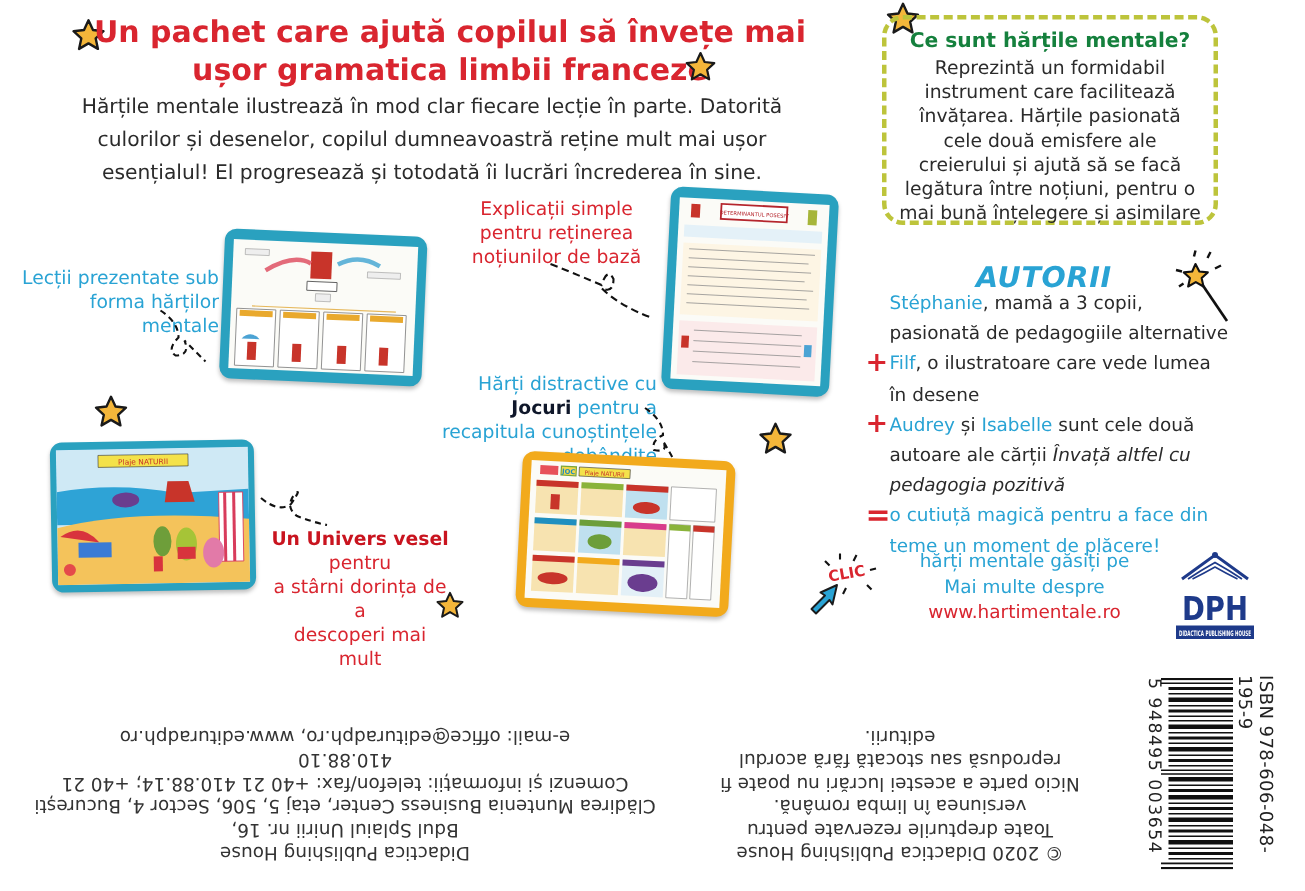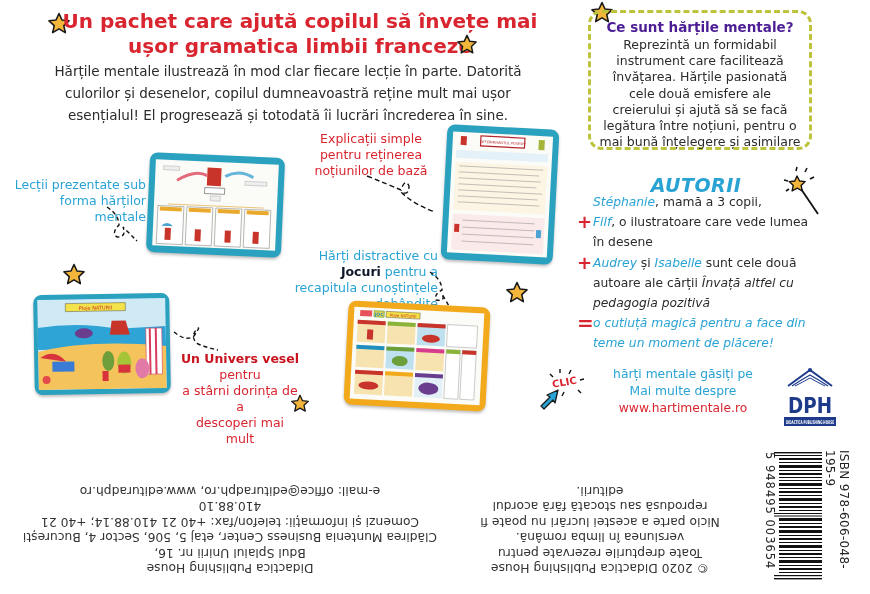--- a/index.html
+++ b/index.html
@@ -20,30 +20,30 @@
   }
   .star { width:24px; height:24px; }
   .star svg { width:100%; height:100%; display:block; }
 
   
   .whatbox {
     left:588px; top:10px; width:224px; height:140px;
     border:3px dashed #bdc43b; border-radius:14px;
     text-align:center; padding:6px 8px 0; box-sizing:border-box;
   }
-  .whatbox .q { color:#4c1d95; font-weight:bold; font-size:13.5px; line-height:17px; }
+  .whatbox .q { color:#15803d; font-weight:bold; font-size:13.5px; line-height:17px; }
   .whatbox .a { color:#2b2b2b; font-size:12.5px; line-height:16.2px; margin-top:1px; }
 
   .autorii-title {
     left:636px; top:174px; width:120px; text-align:center;
     color:#29a3d4; font-style:italic; font-weight:bold; font-size:19px; letter-spacing:0.5px;
   }
   .authors { left:593px; top:192px; width:230px; font-size:12.3px; line-height:20.2px; color:#2b2b2b; }
   .authors .row { position:relative; padding-left:0; }
-  .authors .blue { color:#29a3d4;font-style:italic; }
+  .authors .blue { color:#29a3d4; }
   .authors .it { font-style:italic; }
   .sym { position:absolute; left:-16px; color:#d9252f; font-weight:bold; font-size:18px; line-height:20px; }
 
   .more {
     left:588px; top:366px; width:190px; text-align:center; font-size:12.3px; line-height:17px;
     color:#29a3d4;
   }
   .more .url { color:#d9252f; }
 
   
@@ -117,20 +117,21 @@
     <line x1="25" y1="2" x2="23" y2="6" stroke="#111" stroke-width="1.6"></line>
     <line x1="2" y1="14" x2="6" y2="15" stroke="#111" stroke-width="1.6"></line>
     <line x1="4" y1="25" x2="7" y2="23" stroke="#111" stroke-width="1.6"></line>
     <line x1="28" y1="13" x2="32" y2="11" stroke="#111" stroke-width="1.6"></line>
   </svg>
 </div>
 <div class="abs authors">
   <div class="row">
     <span class="blue">Stéphanie</span><span>, mamă a 3 copii,</span>
   </div>
+  <div class="row">pasionată de pedagogiile alternative</div>
   <div class="row">
     <span class="sym">+</span>
     <span class="blue">Filf</span><span>, o ilustratoare care vede lumea</span>
   </div>
   <div class="row">în desene</div>
   <div class="row">
     <span class="sym">+</span>
     <span class="blue">Audrey</span><span> și </span><span class="blue">Isabelle</span><span> sunt cele două</span>
   </div>
   <div class="row">

